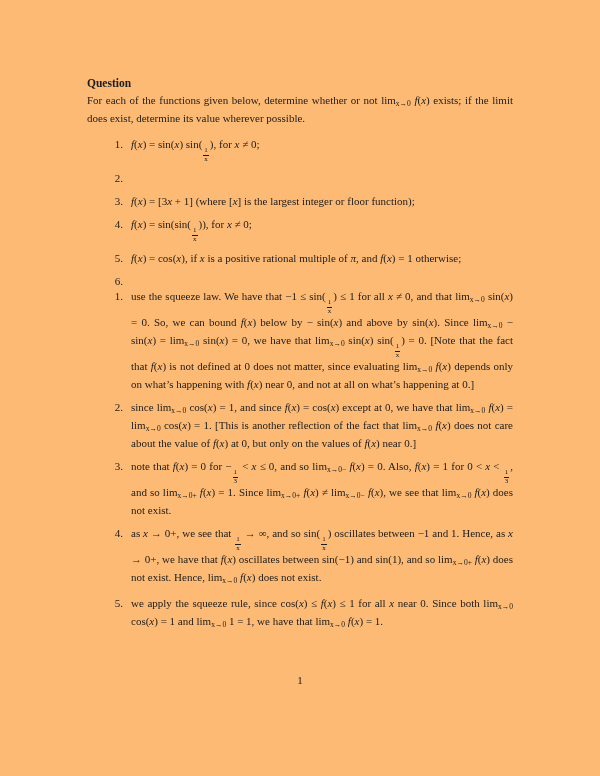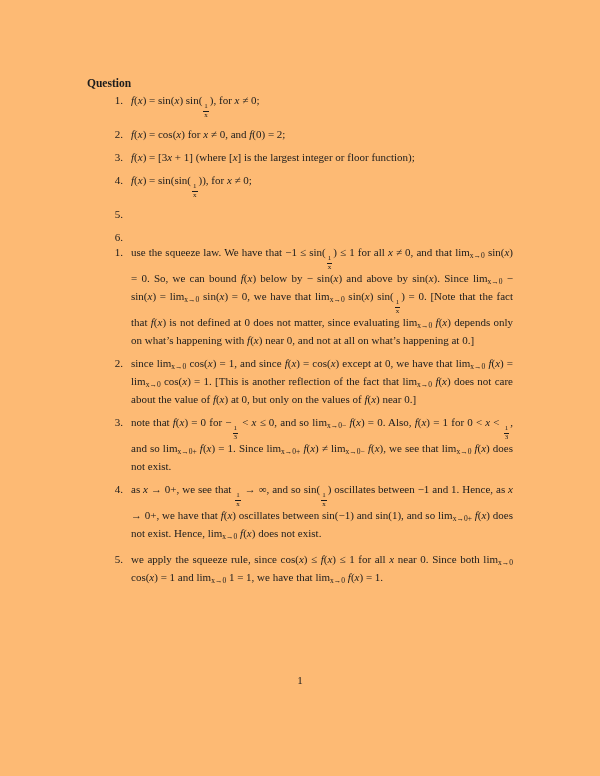--- a/index.html
+++ b/index.html
@@ -34,46 +34,47 @@
     text-align:center;font-size:11px;
   }
 </style>
 </head>
 <body>
 
 <div class="page">
   <div class="content">
 
     <div class="heading">Question</div>
+    <p class="intro">For each of the functions given below, determine whether or not <span class="lim">lim<span class="limsub">x→0</span></span> <span class="mi">f</span>(<span class="mi">x</span>) exists; if the limit does exist, determine its value wherever possible.</p>
 
     <div class="list">
       <div class="item">
         <span class="num">1.</span>
         <div class="ibody"><span class="mi">f</span>(<span class="mi">x</span>) = sin(<span class="mi">x</span>) sin(<span class="frac">
               <span class="fn">1</span>
               <span class="fd">x</span>
             </span>), for <span class="mi">x</span> ≠ 0;</div>
       </div>
       <div class="item">
         <span class="num">2.</span>
-        <div class="ibody"><span class="mi">f</span>(<span class="mi">x</span>) = cos(<span class="mi">x</span>) for <span class="mi">x</span> ≠ 0, and <span class="mi">f</span>(0) = 2;</div>
       </div>
       <div class="item">
         <span class="num">3.</span>
         <div class="ibody"><span class="mi">f</span>(<span class="mi">x</span>) = [3<span class="mi">x</span> + 1] (where [<span class="mi">x</span>] is the largest integer or floor function);</div>
       </div>
       <div class="item">
         <span class="num">4.</span>
         <div class="ibody"><span class="mi">f</span>(<span class="mi">x</span>) = sin(sin(<span class="frac">
               <span class="fn">1</span>
               <span class="fd">x</span>
             </span>)), for <span class="mi">x</span> ≠ 0;</div>
       </div>
       <div class="item">
         <span class="num">5.</span>
+        <div class="ibody"><span class="mi">f</span>(<span class="mi">x</span>) = cos(<span class="mi">x</span>), if <span class="mi">x</span> is a positive rational multiple of <span class="mi">π</span>, and <span class="mi">f</span>(<span class="mi">x</span>) = 1 otherwise;</div>
       </div>
       <div class="item">
         <span class="num">6.</span>
       </div>
     </div>
 
 
     <div class="list">
       <div class="item">
         <span class="num">1.</span>

